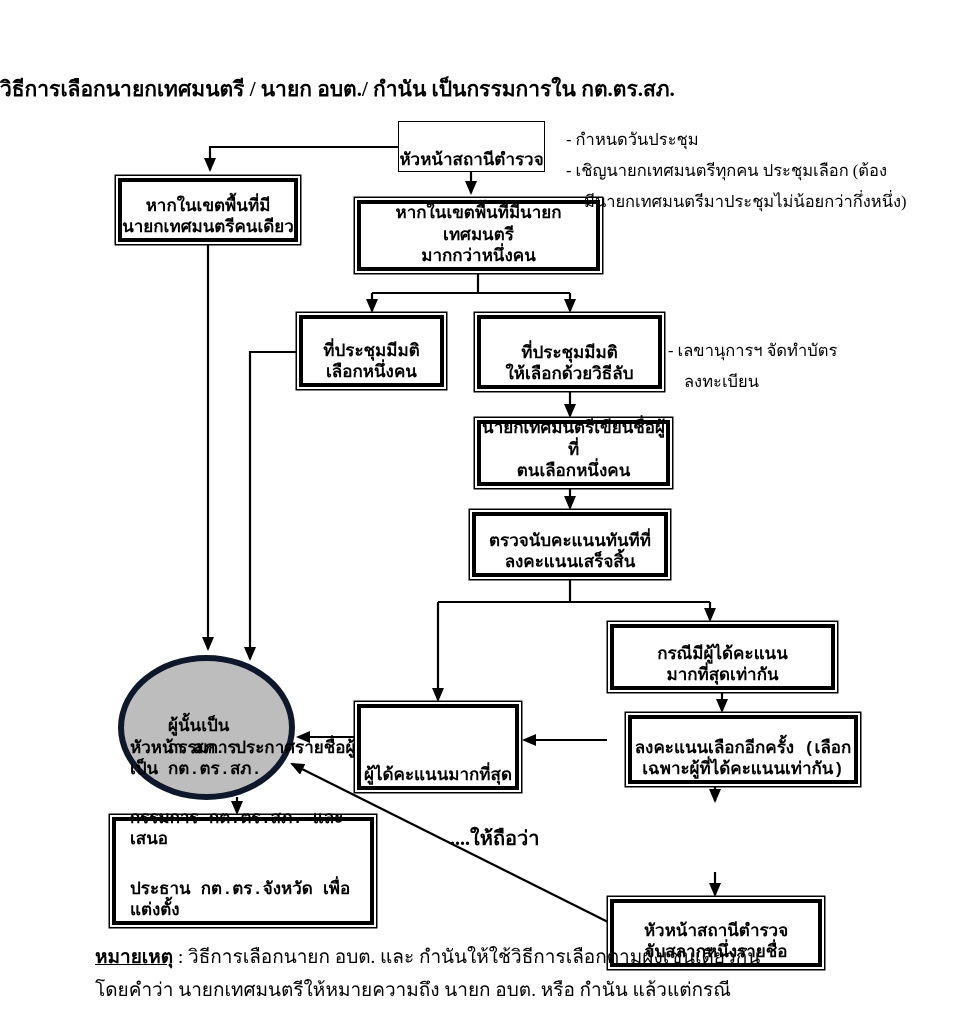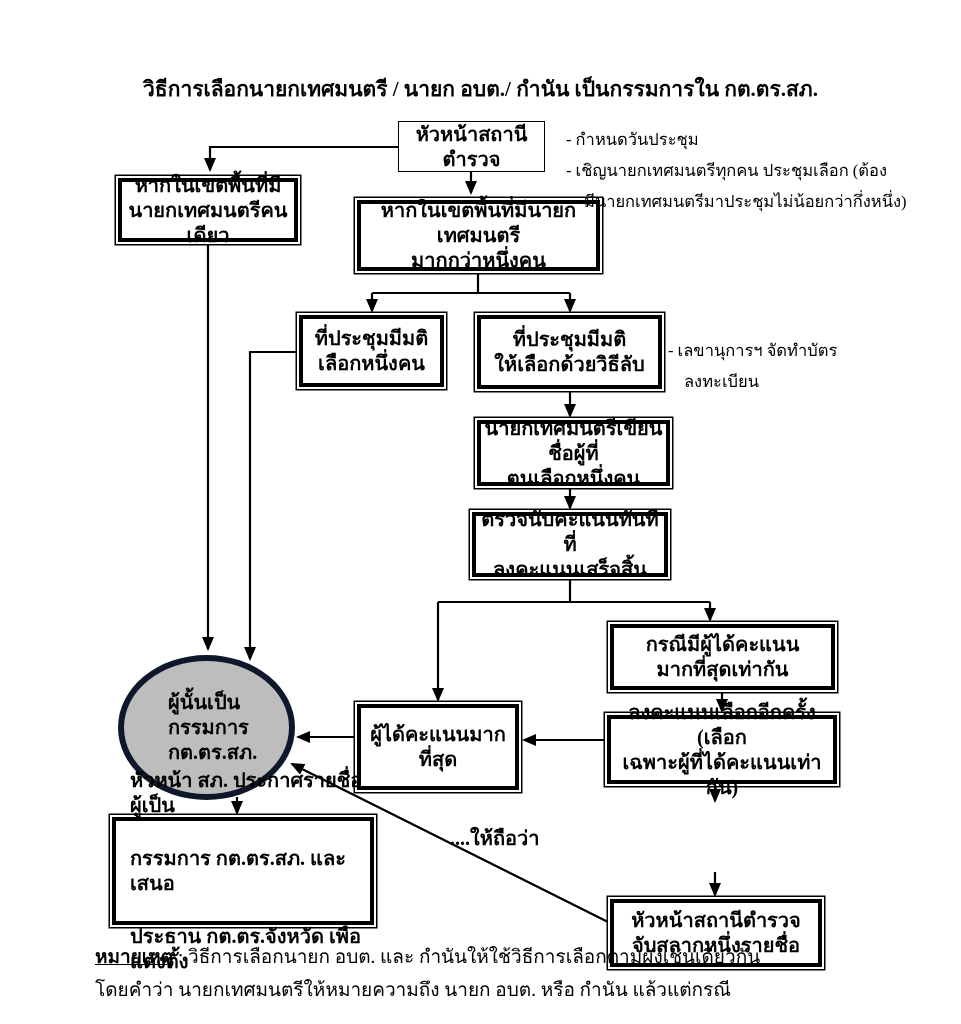--- a/index.html
+++ b/index.html
@@ -3,28 +3,28 @@
 <meta charset="utf-8">
 <style>
   html,body{margin:0;padding:0;}
   body{
     width:961px;height:1024px;background:#ffffff;position:relative;
     font-family:"Liberation Serif","DejaVu Serif",serif;color:#000;
     overflow:hidden;
   }
   .page{position:absolute;inset:0;}
   .title{
-    position:absolute;left:0;top:72px;width:961px;text-align:center;
+    position:absolute;left:0;top:72px;width:961px;text-align:left;
     font-size:21px;font-weight:bold;
   }
   svg.arrows{position:absolute;left:0;top:0;z-index:1;}
   .node{
     position:absolute;z-index:2;box-sizing:border-box;background:#ffffff;
-    display:flex;flex-direction:column;justify-content:center;align-items:center;
-    text-align:center;font-weight:bold;font-size:20px;line-height:1.25;
+    display:flex;flex-direction:column;justify-content:flex-end;align-items:center;
+    text-align:center;font-weight:bold;font-size:17px;line-height:1.25;font-family:Liberation Mono, monospace;
   }
   .sgl{border:1.5px solid #000;}
   .dbl{border:4px solid #000;box-shadow:0 0 0 2px #ffffff,0 0 0 3.5px #000000;}
   .ellipse{
     border-radius:50%;border:6px solid #0f172a;
     align-items:flex-start;text-align:left;padding:14px 10px 14px 44px;
   }
   .leftalign{align-items:flex-start;text-align:left;padding-left:14px;gap:28px;}
   .ann{position:absolute;z-index:2;font-size:16.5px;white-space:nowrap;}
   .bold{font-weight:bold;font-size:20px;}
@@ -101,21 +101,21 @@
   <div class="node dbl" style="left:610px;top:624px;width:225px;height:66px">
     <span>กรณีมีผู้ได้คะแนน</span>
     <span>มากที่สุดเท่ากัน</span>
   </div>
 
   <div class="node dbl" style="left:472px;top:512px;width:196px;height:65px">
     <span>ตรวจนับคะแนนทันทีที่</span>
     <span>ลงคะแนนเสร็จสิ้น</span>
   </div>
 
-  <div class="node dbl" style="left:607px;top:715px;width:230px;height:69px">
+  <div class="node dbl" style="left:628px;top:715px;width:230px;height:69px">
     <span>ลงคะแนนเลือกอีกครั้ง (เลือก</span>
     <span>เฉพาะผู้ที่ได้คะแนนเท่ากัน)</span>
   </div>
 
   <div class="node dbl" style="left:357px;top:704px;width:162px;height:86px">
     <span>ผู้ได้คะแนนมากที่สุด</span>
   </div>
 
   <div class="node ellipse" style="left:118px;top:655px;width:177px;height:145px;background:#bdbdbd">
     <span>ผู้นั้นเป็น</span>

